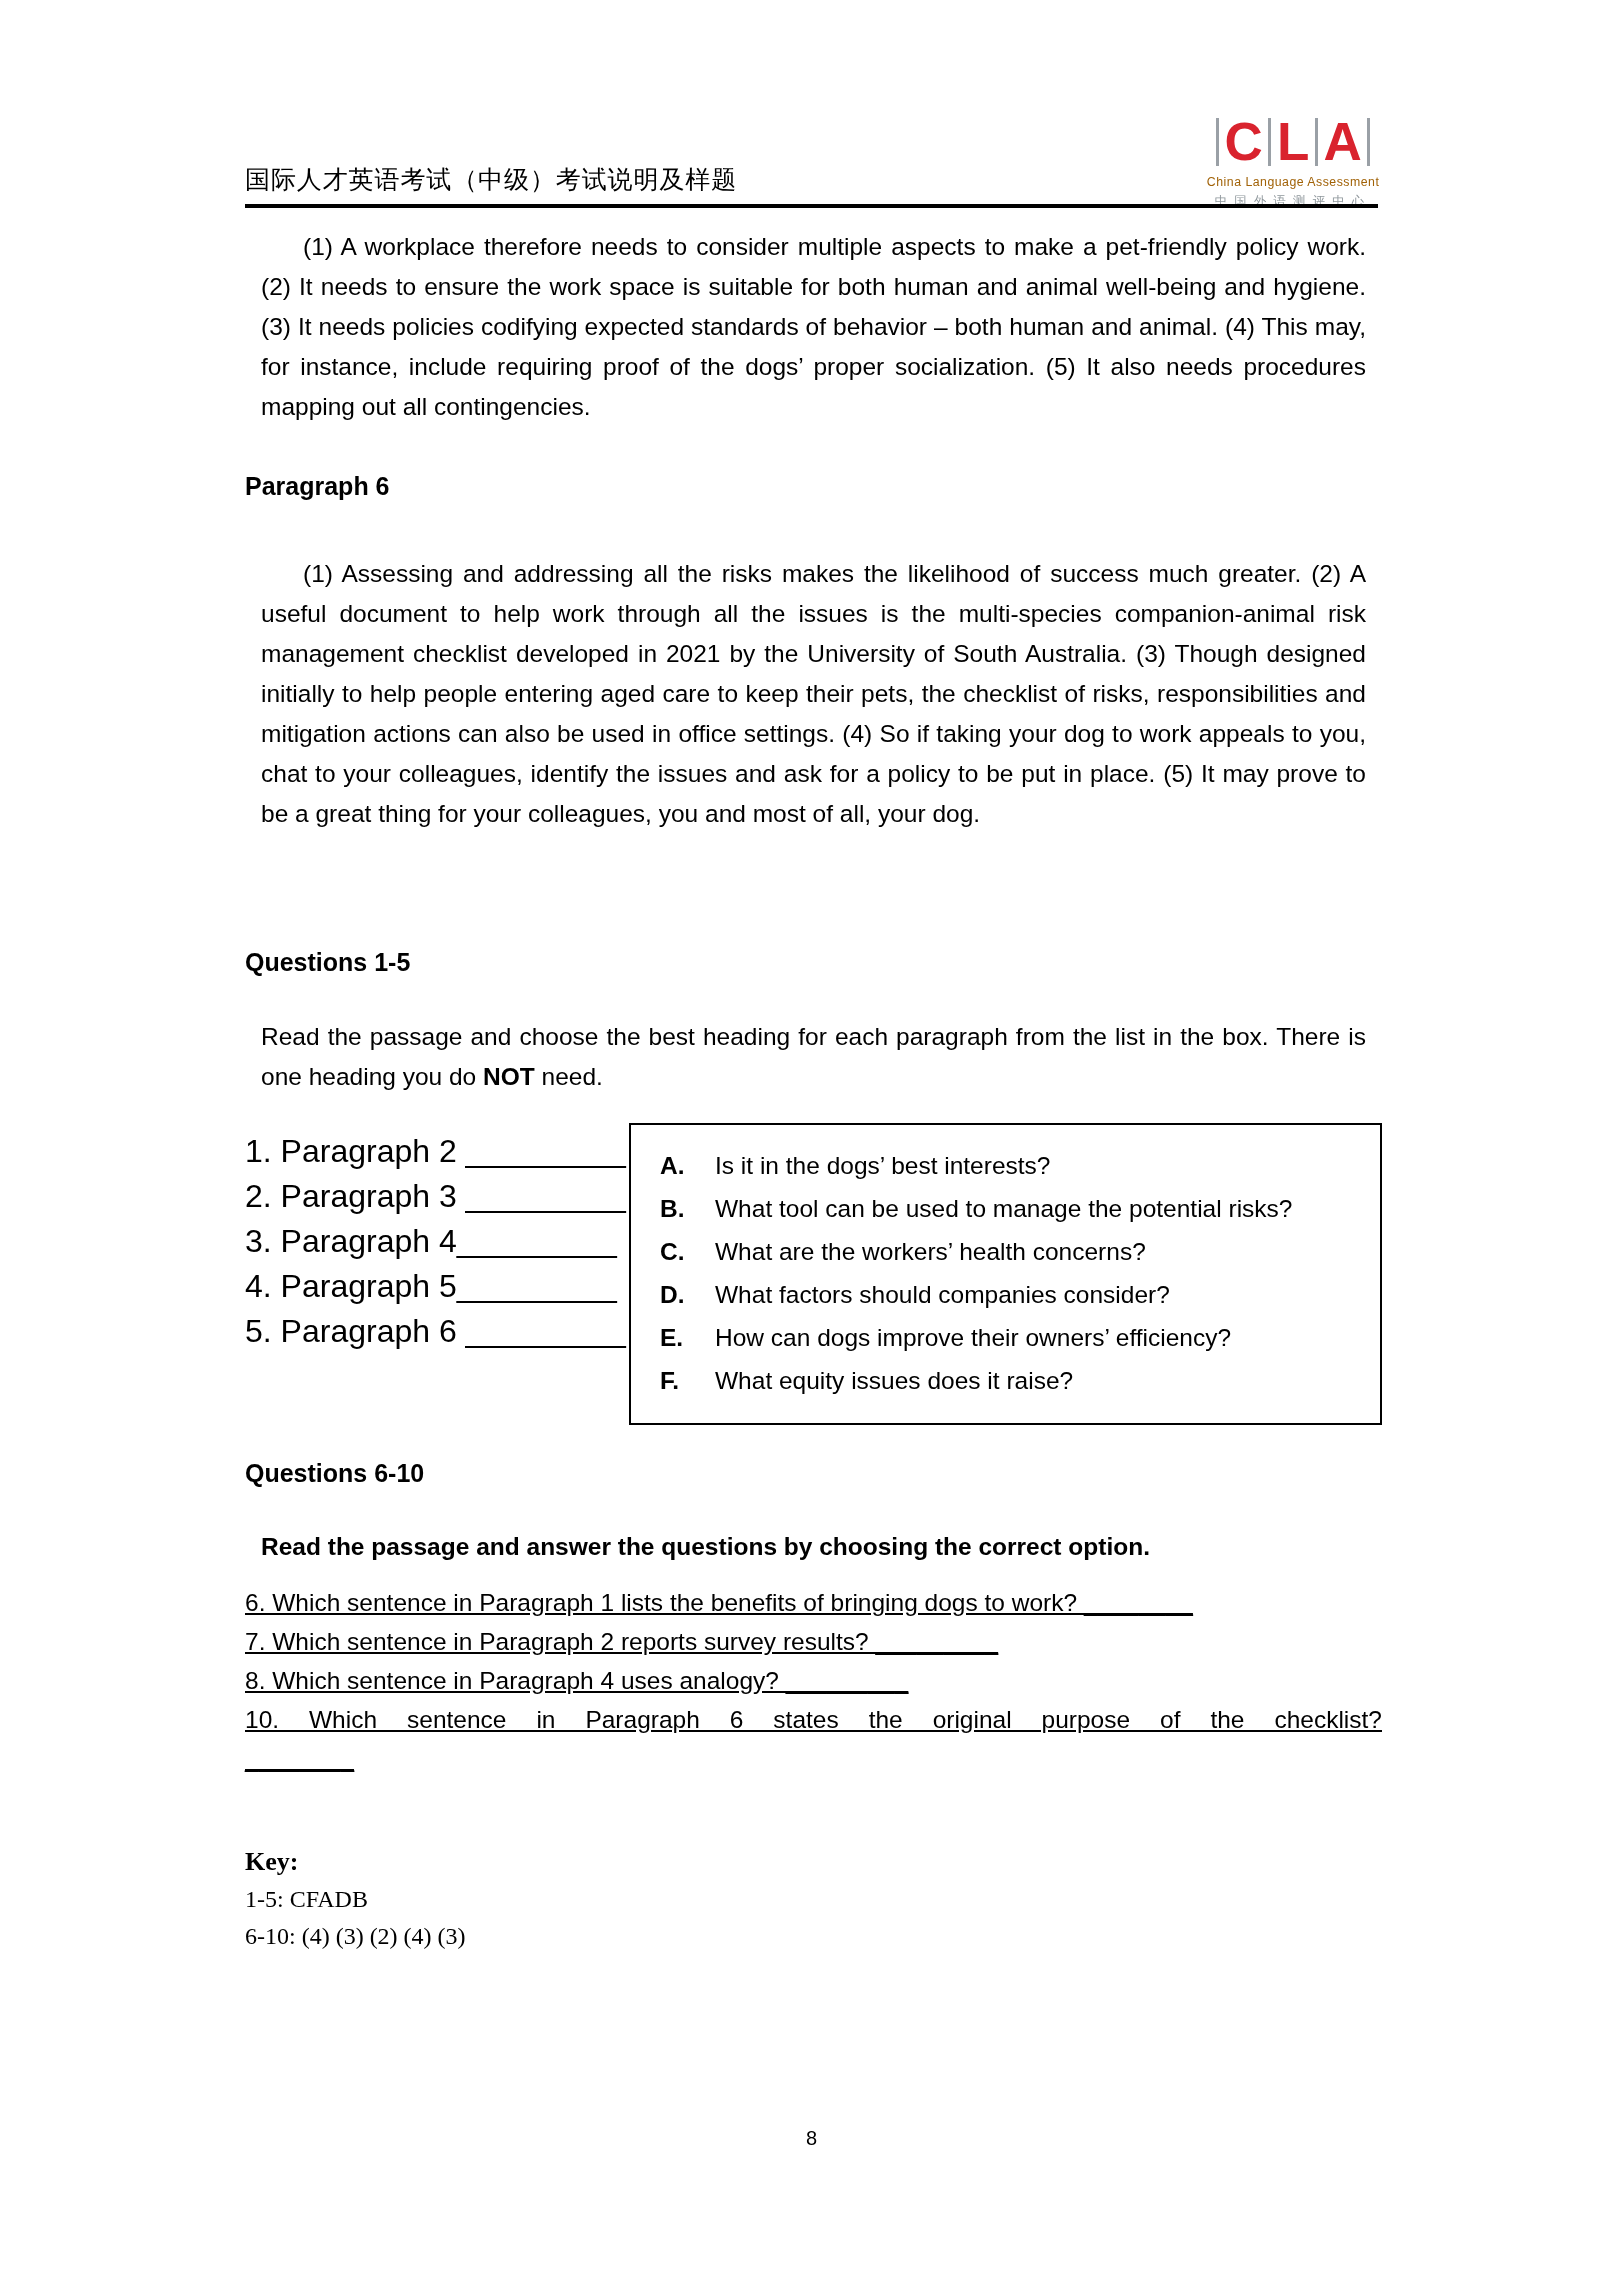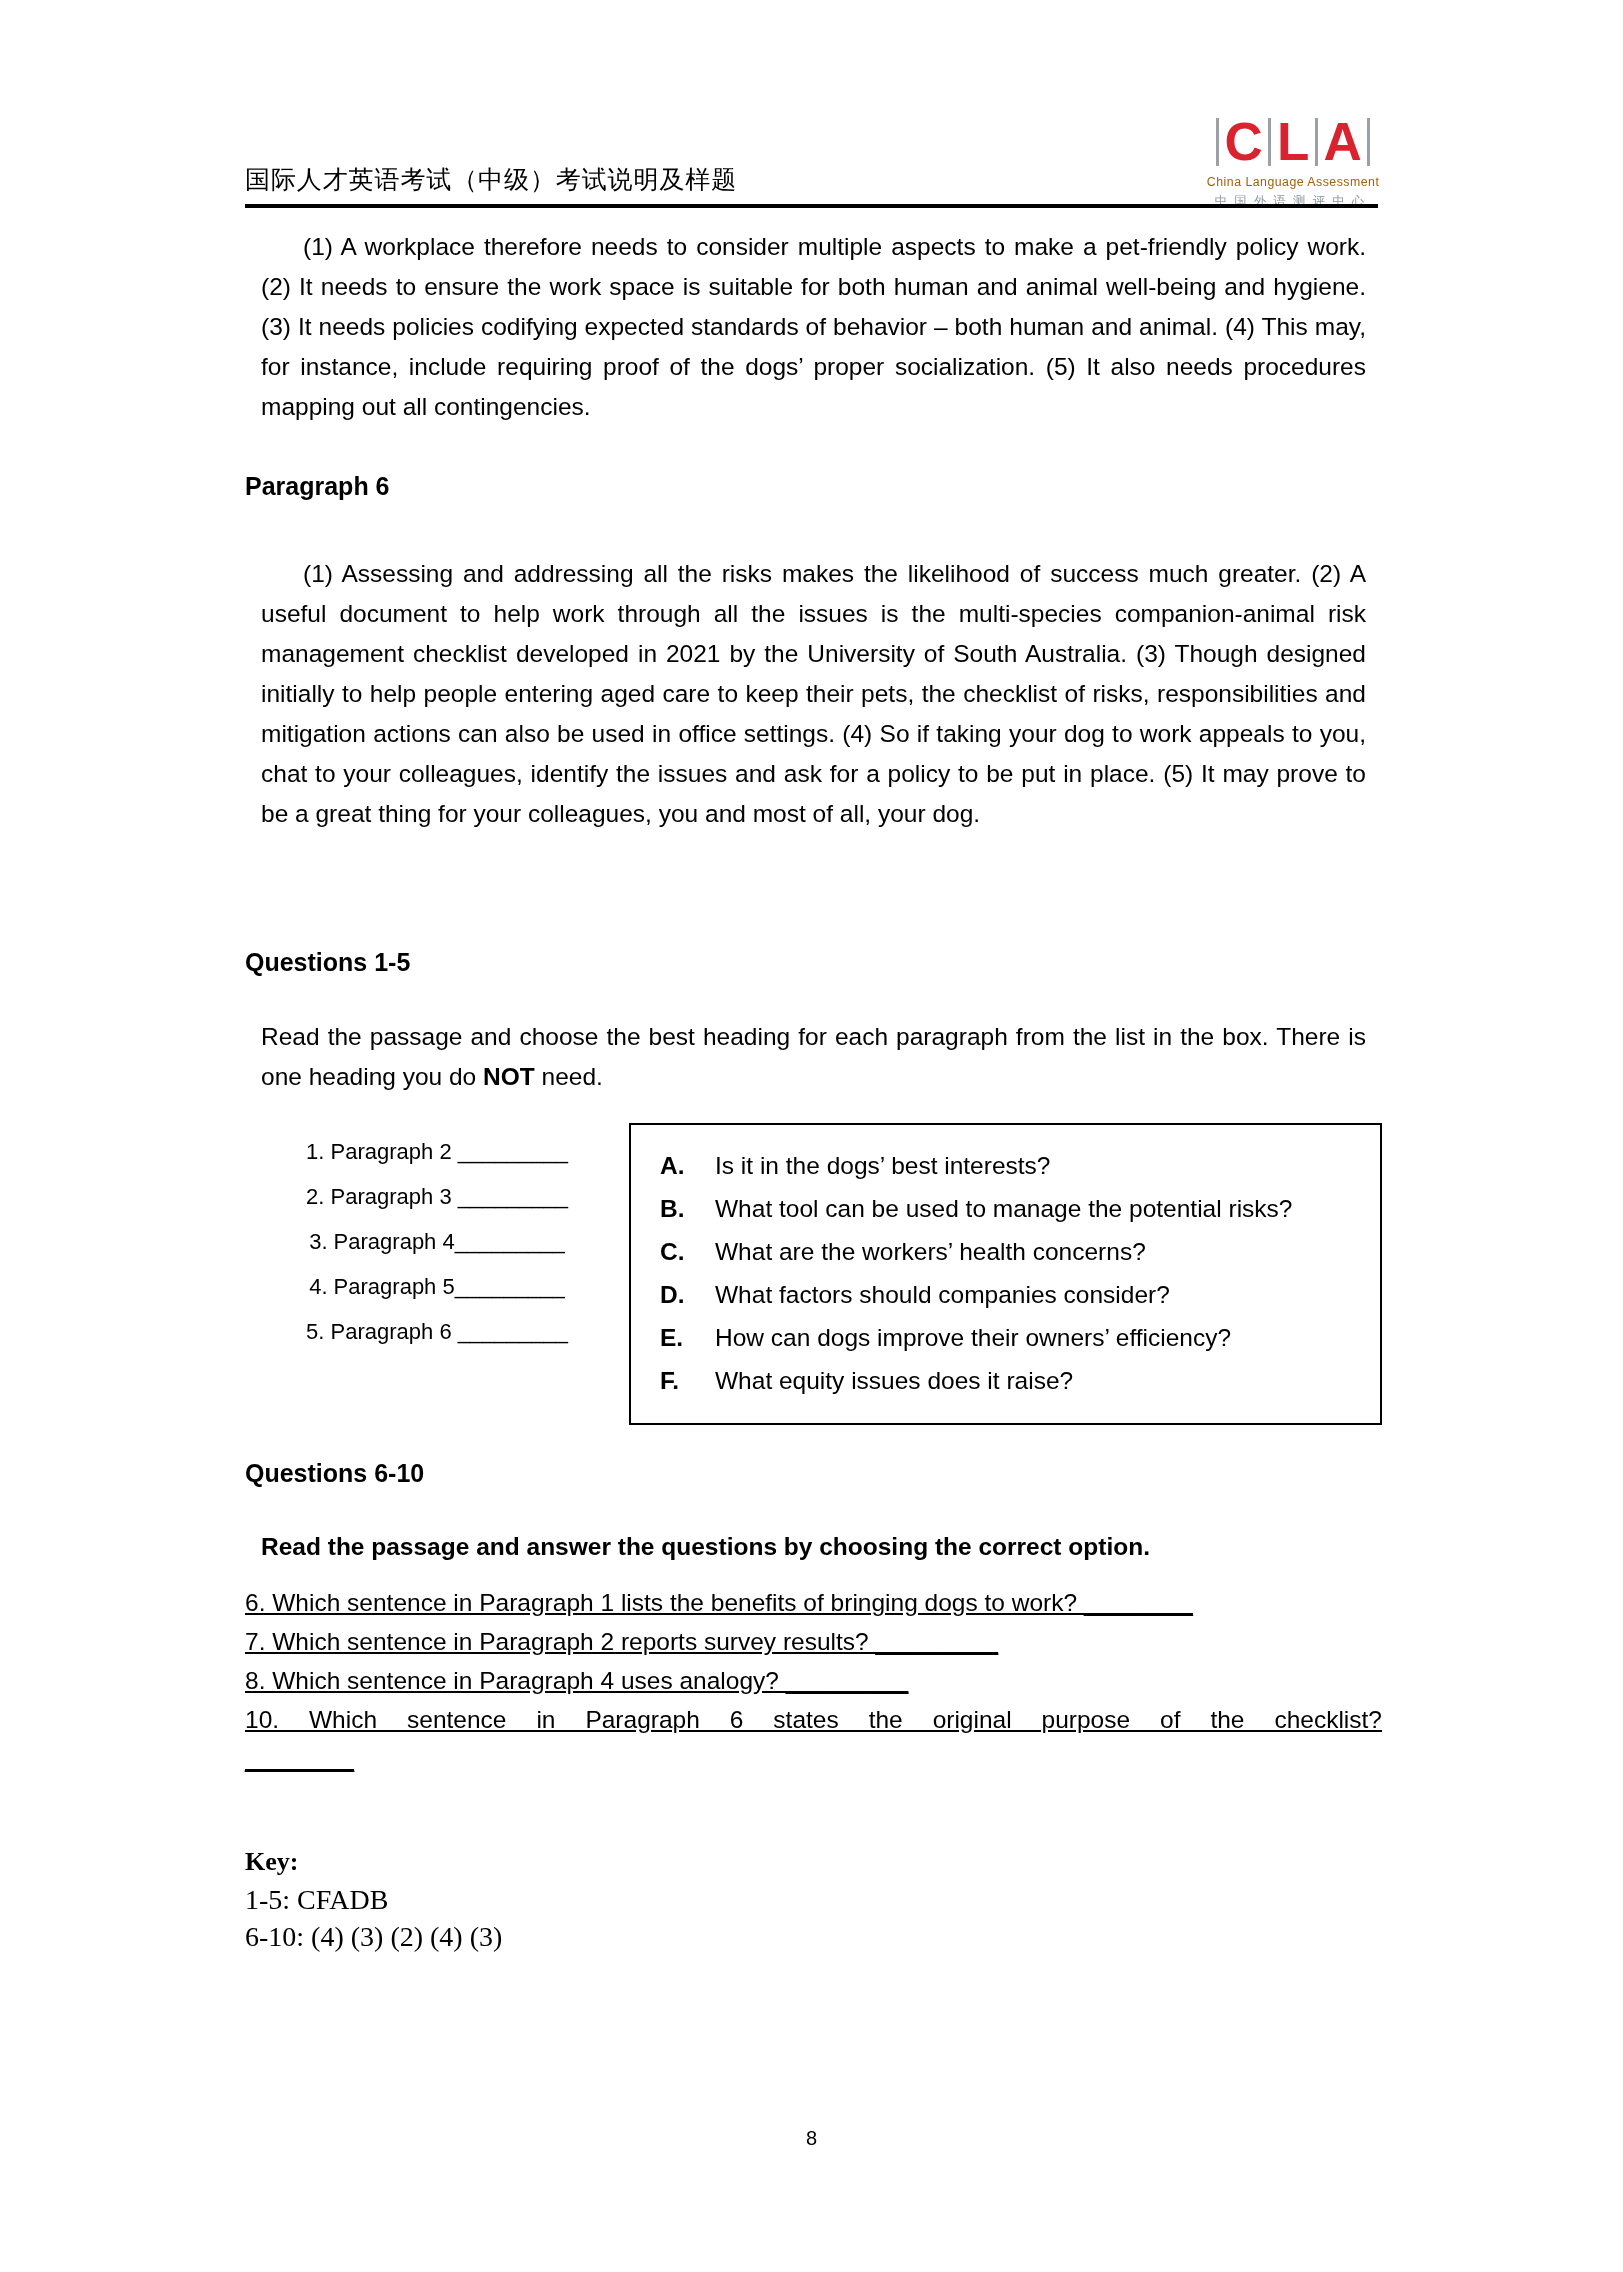--- a/index.html
+++ b/index.html
@@ -75,24 +75,23 @@
   }
   .h-para6 { margin-top: 45px; }
   .para6 { margin-top: 54px; }
   .h-q15 { margin-top: 114px; }
   .instr15 { margin-top: 41px; }
 
   
   .match-row { display: flex; margin-top: 26px; }
   .match-list { width: 384px; flex: none; padding-top: 6.4px; }
   .match-item {
-    font-size: 22px;
+    font-size: 32px;
     line-height: 45px;
     white-space: nowrap;
-    text-align: center;
   }
   .options-box {
     flex: 1;
     border: 2.3px solid #000000;
     padding: 19px 11px 21px 0;
     box-sizing: border-box;
   }
   .option { display: flex; font-size: 24.5px; line-height: 43px; }
   .option-letter {
     flex: none;
@@ -106,21 +105,21 @@
   
   .h-q610 { margin-top: 34px; }
   .instr610 { margin-top: 40px; font-weight: bold; }
   .q-list { margin-top: 11.8px; text-decoration: underline; }
   .q-item { font-size: 24.5px; line-height: 39px; }
   .q-justify { text-align: justify; text-align-last: justify; }
 
   
   .key { margin-top: 65px; font-family: "Liberation Serif", serif; }
   .key-heading { font-size: 26px; font-weight: bold; line-height: 38px; }
-  .key-line { font-size: 28px; line-height: 37px; }
+  .key-line { font-size: 24px; line-height: 37px; }
 
   
   .page-footer {
     position: absolute;
     left: 0;
     right: 0;
     top: 2127px;
     text-align: center;
     font-size: 20px;
   }

